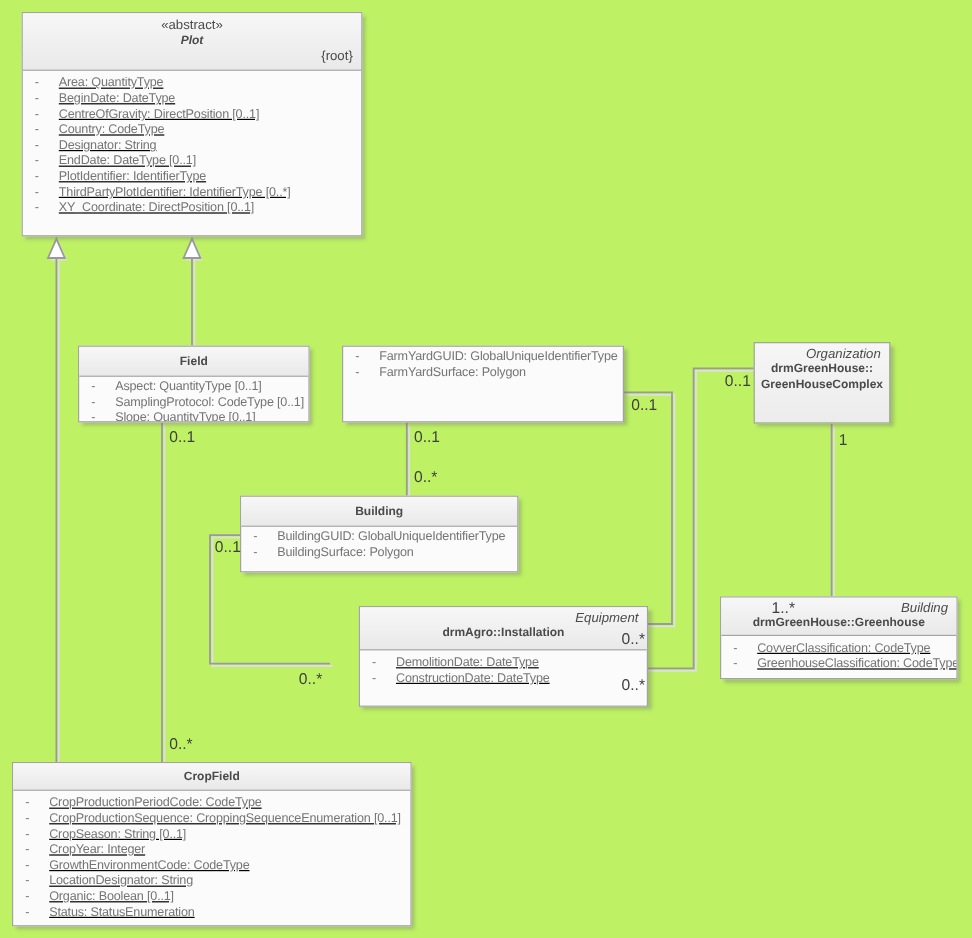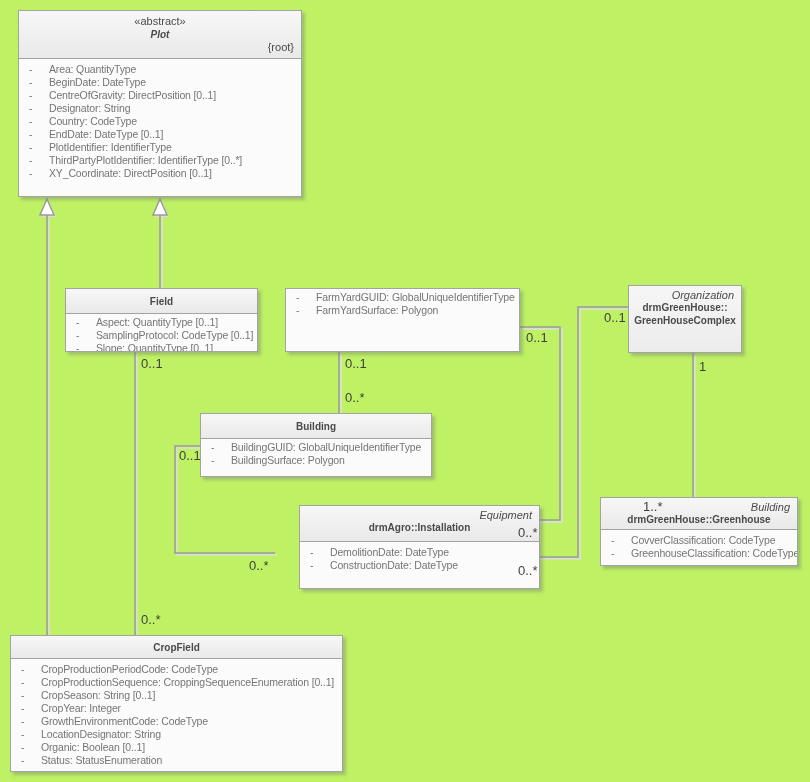--- a/index.html
+++ b/index.html
@@ -27,21 +27,21 @@
   .cls.single .head{border-bottom:none;background:transparent;}
   .name{font-weight:bold;font-size:10px;line-height:13px;color:#4a4a4a;}
   .name.italic{font-style:italic;}
   .stereo{font-size:11px;line-height:13px;color:#4a4a4a;padding-top:4px;}
   .tag{font-size:11px;line-height:13px;color:#4a4a4a;text-align:right;padding-right:7px;}
   .meta{font-style:italic;font-size:11px;line-height:12px;color:#4a4a4a;text-align:right;padding:3px 7px 0 0;}
   .attrs{padding-top:2px;}
   .attr{font-size:10.5px;line-height:13px;color:#757575;white-space:nowrap;letter-spacing:-0.15px;}
   .vis{display:inline-block;width:20px;padding-left:10px;box-sizing:content-box;}
   .mult{position:absolute;z-index:3;font-size:13px;line-height:11px;color:#3f3f3f;white-space:nowrap;}
-  .pt4{padding-top:4px;}
+  .pt4{padding-top:4px;text-decoration:underline;}
   .pt6{padding-top:6px;}
 </style>
 </head>
 <body>
 
 <div class="canvas">
 
   <svg class="wires" width="810" height="782">
 
     <g>
@@ -79,22 +79,22 @@
   <div class="cls" style="left:18px;top:10px;width:284px;height:187px;">
     <div class="head" style="height:48px;">
       <div class="stereo">«abstract»</div>
       <div class="name italic">Plot</div>
       <div class="tag">{root}</div>
     </div>
     <div class="attrs pt4">
       <div class="attr"><span class="vis">-</span><span>Area: QuantityType</span></div>
       <div class="attr"><span class="vis">-</span><span>BeginDate: DateType</span></div>
       <div class="attr"><span class="vis">-</span><span>CentreOfGravity: DirectPosition [0..1]</span></div>
+      <div class="attr"><span class="vis">-</span><span>Country: CodeType</span></div>
       <div class="attr"><span class="vis">-</span><span>Designator: String</span></div>
-      <div class="attr"><span class="vis">-</span><span>Country: CodeType</span></div>
       <div class="attr"><span class="vis">-</span><span>EndDate: DateType [0..1]</span></div>
       <div class="attr"><span class="vis">-</span><span>PlotIdentifier: IdentifierType</span></div>
       <div class="attr"><span class="vis">-</span><span>ThirdPartyPlotIdentifier: IdentifierType [0..*]</span></div>
       <div class="attr"><span class="vis">-</span><span>XY_Coordinate: DirectPosition [0..1]</span></div>
     </div>
   </div>
 
   <div class="cls" style="left:65px;top:288px;width:193px;height:64px;">
     <div class="head pt6" style="height:25px;">
       <div class="name">Field</div>

